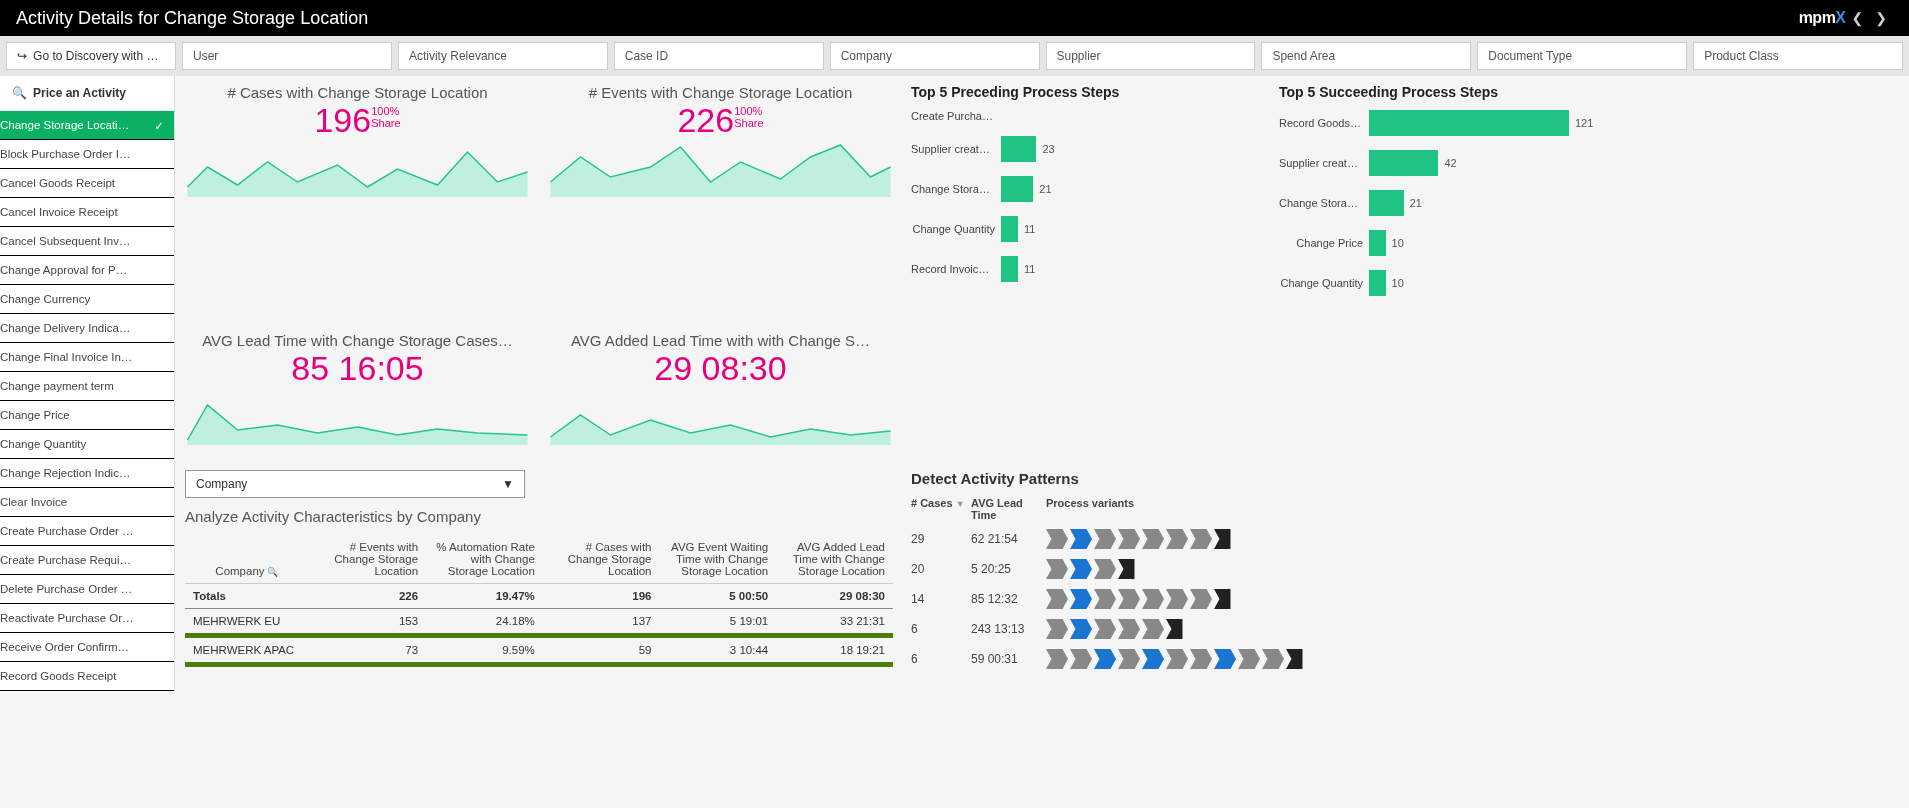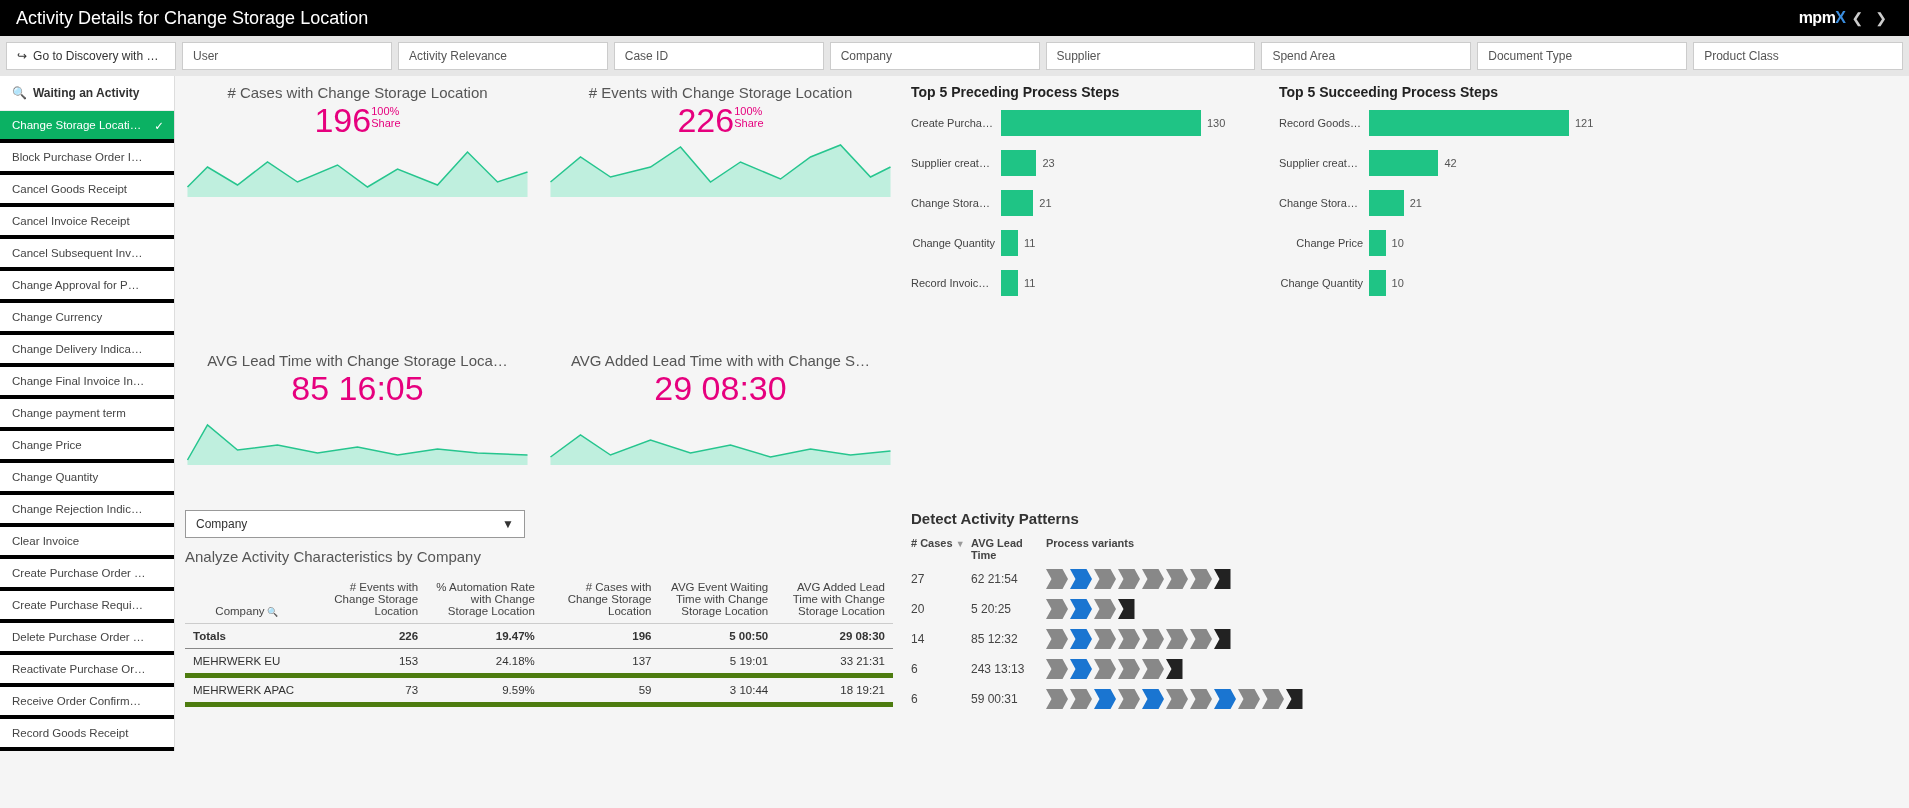--- a/index.html
+++ b/index.html
@@ -11,21 +11,21 @@
 .logo-x { color: #3a8dde; }
 .nav-arrow { color: #ccc; font-size: 14px; cursor: pointer; padding: 0 6px; }
 
 .filter-bar { display: flex; gap: 6px; padding: 6px; background: #e6e6e6; }
 .filter-discovery { width: 170px; background: #fff; border: 1px solid #ccc; padding: 6px 10px; font-size: 12px; display:flex; align-items:center; gap:6px; white-space: nowrap; overflow:hidden; text-overflow: ellipsis;}
 .filter-drop { flex: 1; background: #fff; border: 1px solid #ccc; padding: 6px 10px; font-size: 12px; color: #555; display:flex; align-items:center; position:relative;}
 
 .main { display: flex; }
 .sidebar { width: 175px; background: #fff; border-right: 1px solid #ddd; }
 .sidebar-head { padding: 10px 12px; font-size: 12px; font-weight: bold; display:flex; align-items:center; gap:6px; border-bottom:1px solid #eee;}
-.activity-item { padding: 8px 12px; font-size: 11.5px; color: #444; border-bottom: 4px solid #000000; white-space: nowrap; overflow: hidden; text-overflow: ellipsis; cursor: pointer; }
+.activity-item { padding: 8px 0; font-size: 11.5px; color: #444; border-bottom: 1px solid #000000; white-space: nowrap; overflow: hidden; text-overflow: ellipsis; cursor: pointer; }
 .activity-item.selected { background: #0bb163; color: #fff; font-weight: 500; position: relative;}
 .activity-item.selected::after { content:"✓"; position:absolute; right:10px; }
 
 .content { flex: 1; padding: 8px 10px; display: grid; grid-template-columns: 345px 345px 350px 350px; gap: 18px; align-items: start;}
 .kpi-card { text-align: center; }
 .kpi-title { font-size: 15px; color: #555; margin-bottom: 2px; white-space: nowrap; overflow:hidden; text-overflow:ellipsis;}
 .kpi-value-row { display:flex; justify-content:center; align-items:flex-start; }
 .kpi-value { font-size: 34px; color: #e6007e; font-weight: 300; line-height:1;}
 .kpi-sub { font-size: 11px; color: #e6007e; text-align:left; line-height:1.1; padding-top:2px;}
 .spark { width: 100%; height: 60px; }
@@ -88,21 +88,21 @@
       <div class="filter-drop">Spend Area</div>
       <div class="filter-drop">Document Type</div>
       <div class="filter-drop">Product Class</div>
     </div>
 </div>
 
 <div class="main">
   <div class="sidebar">
     <div class="sidebar-head">
       <span>🔍</span>
-      <span>Waiting an Activity</span>
+      <span>Price an Activity</span>
     </div>
     <div id="activity-list">
         <div class="activity-item selected">Change Storage Locati…</div>
         <div class="activity-item">Block Purchase Order I…</div>
         <div class="activity-item">Cancel Goods Receipt</div>
         <div class="activity-item">Cancel Invoice Receipt</div>
         <div class="activity-item">Cancel Subsequent Inv…</div>
         <div class="activity-item">Change Approval for P…</div>
         <div class="activity-item">Change Currency</div>
         <div class="activity-item">Change Delivery Indica…</div>
@@ -145,24 +145,20 @@
         <path class="area" d="M0,45 L30,20 L60,40 L100,30 L130,10 L160,45 L190,25 L230,42 L260,20 L290,8 L320,40 L340,30 L340,60 L0,60 Z"></path>
         <path class="line" d="M0,45 L30,20 L60,40 L100,30 L130,10 L160,45 L190,25 L230,42 L260,20 L290,8 L320,40 L340,30"></path>
       </svg>
     </div>
 
     <div class="bar-card">
       <h3>Top 5 Preceding Process Steps</h3>
       <div id="bars-preceding">
           <div class="bar-row">
             <div class="bar-label">Create Purchas…</div>
-            <div class="bar-track">
-              <div class="bar-fill" style="width: 200px;"></div>
-              <span class="bar-val">130</span>
-            </div>
           </div>
           <div class="bar-row">
             <div class="bar-label">Supplier creates…</div>
             <div class="bar-track">
               <div class="bar-fill" style="width: 35.3846px;"></div>
               <span class="bar-val">23</span>
             </div>
           </div>
           <div class="bar-row">
             <div class="bar-label">Change Storage…</div>
@@ -223,21 +219,21 @@
             <div class="bar-label">Change Quantity</div>
             <div class="bar-track">
               <div class="bar-fill" style="width: 16.5289px;"></div>
               <span class="bar-val">10</span>
             </div>
           </div>
         </div>
     </div>
 
     <div class="kpi-card">
-      <div class="kpi-title">AVG Lead Time with Change Storage Loca…</div>
+      <div class="kpi-title">AVG Lead Time with Change Storage Cases…</div>
       <div class="kpi-value">85 16:05</div>
       <svg class="spark" viewBox="0 0 340 60">
         <path class="area" d="M0,55 L20,20 L50,45 L90,40 L130,48 L170,42 L210,50 L250,44 L290,48 L340,50 L340,60 L0,60 Z"></path>
         <path class="line" d="M0,55 L20,20 L50,45 L90,40 L130,48 L170,42 L210,50 L250,44 L290,48 L340,50"></path>
       </svg>
     </div>
 
     <div class="kpi-card">
       <div class="kpi-title">AVG Added Lead Time with with Change S…</div>
       <div class="kpi-value">29 08:30</div>
@@ -297,21 +293,21 @@
 
     <div class="wide-right patterns">
       <h3>Detect Activity Patterns</h3>
       <div class="pat-head">
         <div class="pat-c1"><span># Cases</span> <span class="sort-icon">▼</span></div>
         <div class="pat-c2">AVG Lead Time</div>
         <div class="pat-c3">Process variants</div>
       </div>
       <div id="patterns-body">
           <div class="pat-row">
-            <div class="pat-c1">27</div>
+            <div class="pat-c1">29</div>
             <div class="pat-c2">62 21:54</div>
             <div class="pat-c3 chevs">
               <div class="chev"></div>
               <div class="chev blue"></div>
               <div class="chev"></div>
               <div class="chev"></div>
               <div class="chev"></div>
               <div class="chev"></div>
               <div class="chev"></div>
               <div class="chev end"></div>

